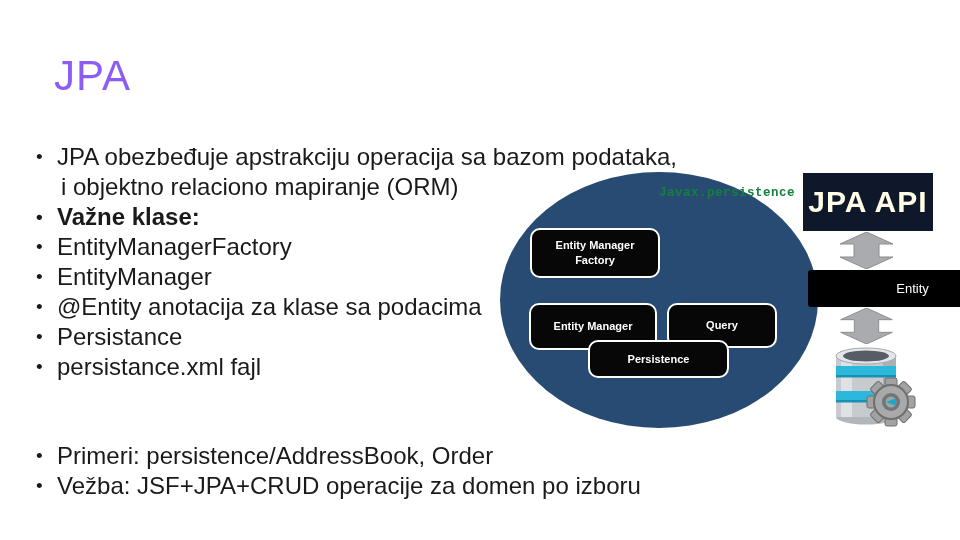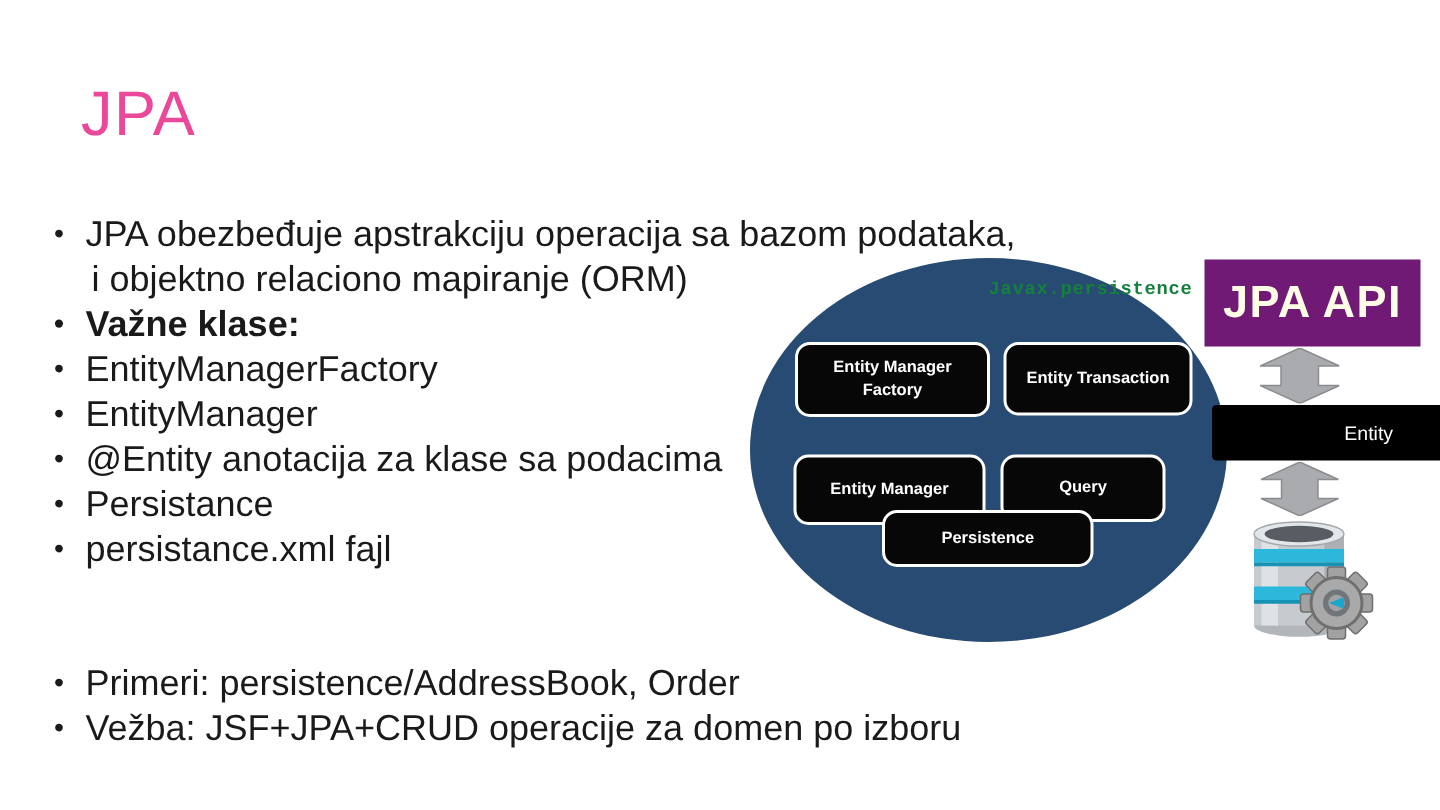--- a/index.html
+++ b/index.html
@@ -1,19 +1,19 @@
 <!DOCTYPE html>
 <html><head>
 <meta charset="utf-8">
 <style>
   html, body { margin: 0; padding: 0; }
   body { width: 960px; height: 540px; background: #ffffff; font-family: "Liberation Sans", sans-serif; }
   .slide { position: relative; width: 960px; height: 540px; background: #ffffff; overflow: hidden; }
 
-  .title { position: absolute; left: 54px; top: 52px; font-size: 42px; color: #ec4899;
+  .title { position: absolute; left: 54px; top: 52px; font-size: 42px; color: #8b5cf6;
            font-weight: 400; letter-spacing: 1px; }
 
   .bullets { position: absolute; left: 36px; color: #1a1a1a; font-size: 24px; }
   .bullets.g1 { top: 142px; width: 600px; }
   .bullets.g2 { top: 412px; width: 620px; margin-top: 29px; }
   .li { position: relative; line-height: 30px; padding-left: 21px; white-space: nowrap; }
   .li:not(.cont)::before { content: "\2022"; position: absolute; left: 0; top: 0; font-size: 19px; }
   .li.b { font-weight: bold; }
   .li.cont { padding-left: 25px; }
 
@@ -26,22 +26,22 @@
                font-size: 12.5px; letter-spacing: 0.5px; }
   .dbox { position: absolute; background: #070707; border: 2px solid #ffffff; border-radius: 10px;
           color: #ffffff; font-size: 11px; font-weight: bold; display: flex; align-items: center;
           justify-content: center; text-align: center; box-sizing: border-box; line-height: 1.35; }
   .dbox.emf   { left: 530px; top: 228px; width: 130px; height: 50px; padding: 0 14px; }
   .dbox.et    { left: 669px; top: 228px; width: 126px; height: 49px; }
   .dbox.em    { left: 529px; top: 303px; width: 128px; height: 47px; }
   .dbox.query { left: 667px; top: 303px; width: 110px; height: 45px; }
   .dbox.pers  { left: 588px; top: 340px; width: 141px; height: 38px; }
 
-  .api-box { position: absolute; left: 803px; top: 173px; width: 144px; height: 58px;
-             background: #701a75; color: #fffde6; font-size: 30px; font-weight: bold;
+  .api-box { position: absolute; left: 803px; top: 173px; width: 130px; height: 58px;
+             background: #0f172a; color: #fffde6; font-size: 30px; font-weight: bold;
              display: flex; align-items: center; justify-content: center; letter-spacing: 1px; }
   .entity-box { position: absolute; left: 808px; top: 270px; width: 113px; height: 37px;
                 background: #000000; color: #ffffff; font-size: 13px; display: flex;
                 align-items: center; justify-content: center; border-radius: 3px; padding-left: 48px; }
   .arrow { position: absolute; width: 53px; }
   .arrow.a1 { left: 840px; top: 232px; height: 37px; }
   .arrow.a2 { left: 840px; top: 308px; height: 36px; }
   .dbicon { position: absolute; left: 833px; top: 346px; width: 88px; height: 82px; }
 </style>
 </head>
@@ -65,21 +65,20 @@
   <div class="bullets g2">
     <div class="li"><span>Primeri: persistence/AddressBook, Order</span></div>
     <div class="li"><span>Vežba: JSF+JPA+CRUD operacije za domen po izboru</span></div>
   </div>
 
   <div class="diagram">
     <div class="ellipse"></div>
     <div class="pkg-label">Javax.persistence</div>
 
     <div class="dbox emf">Entity Manager Factory</div>
-    <div class="dbox et">Entity Transaction</div>
     <div class="dbox em">Entity Manager</div>
     <div class="dbox query">Query</div>
     <div class="dbox pers">Persistence</div>
 
     <div class="api-box">JPA API</div>
 
     <svg class="arrow a1" viewBox="0 0 53 37" xmlns="http://www.w3.org/2000/svg">
       <path d="M26.5 0 L53 12 L39 12 L39 25 L53 25 L26.5 37 L0 25 L14 25 L14 12 L0 12 Z" fill="#a9abae" stroke="#8a8c8f" stroke-width="1"></path>
     </svg>
 

